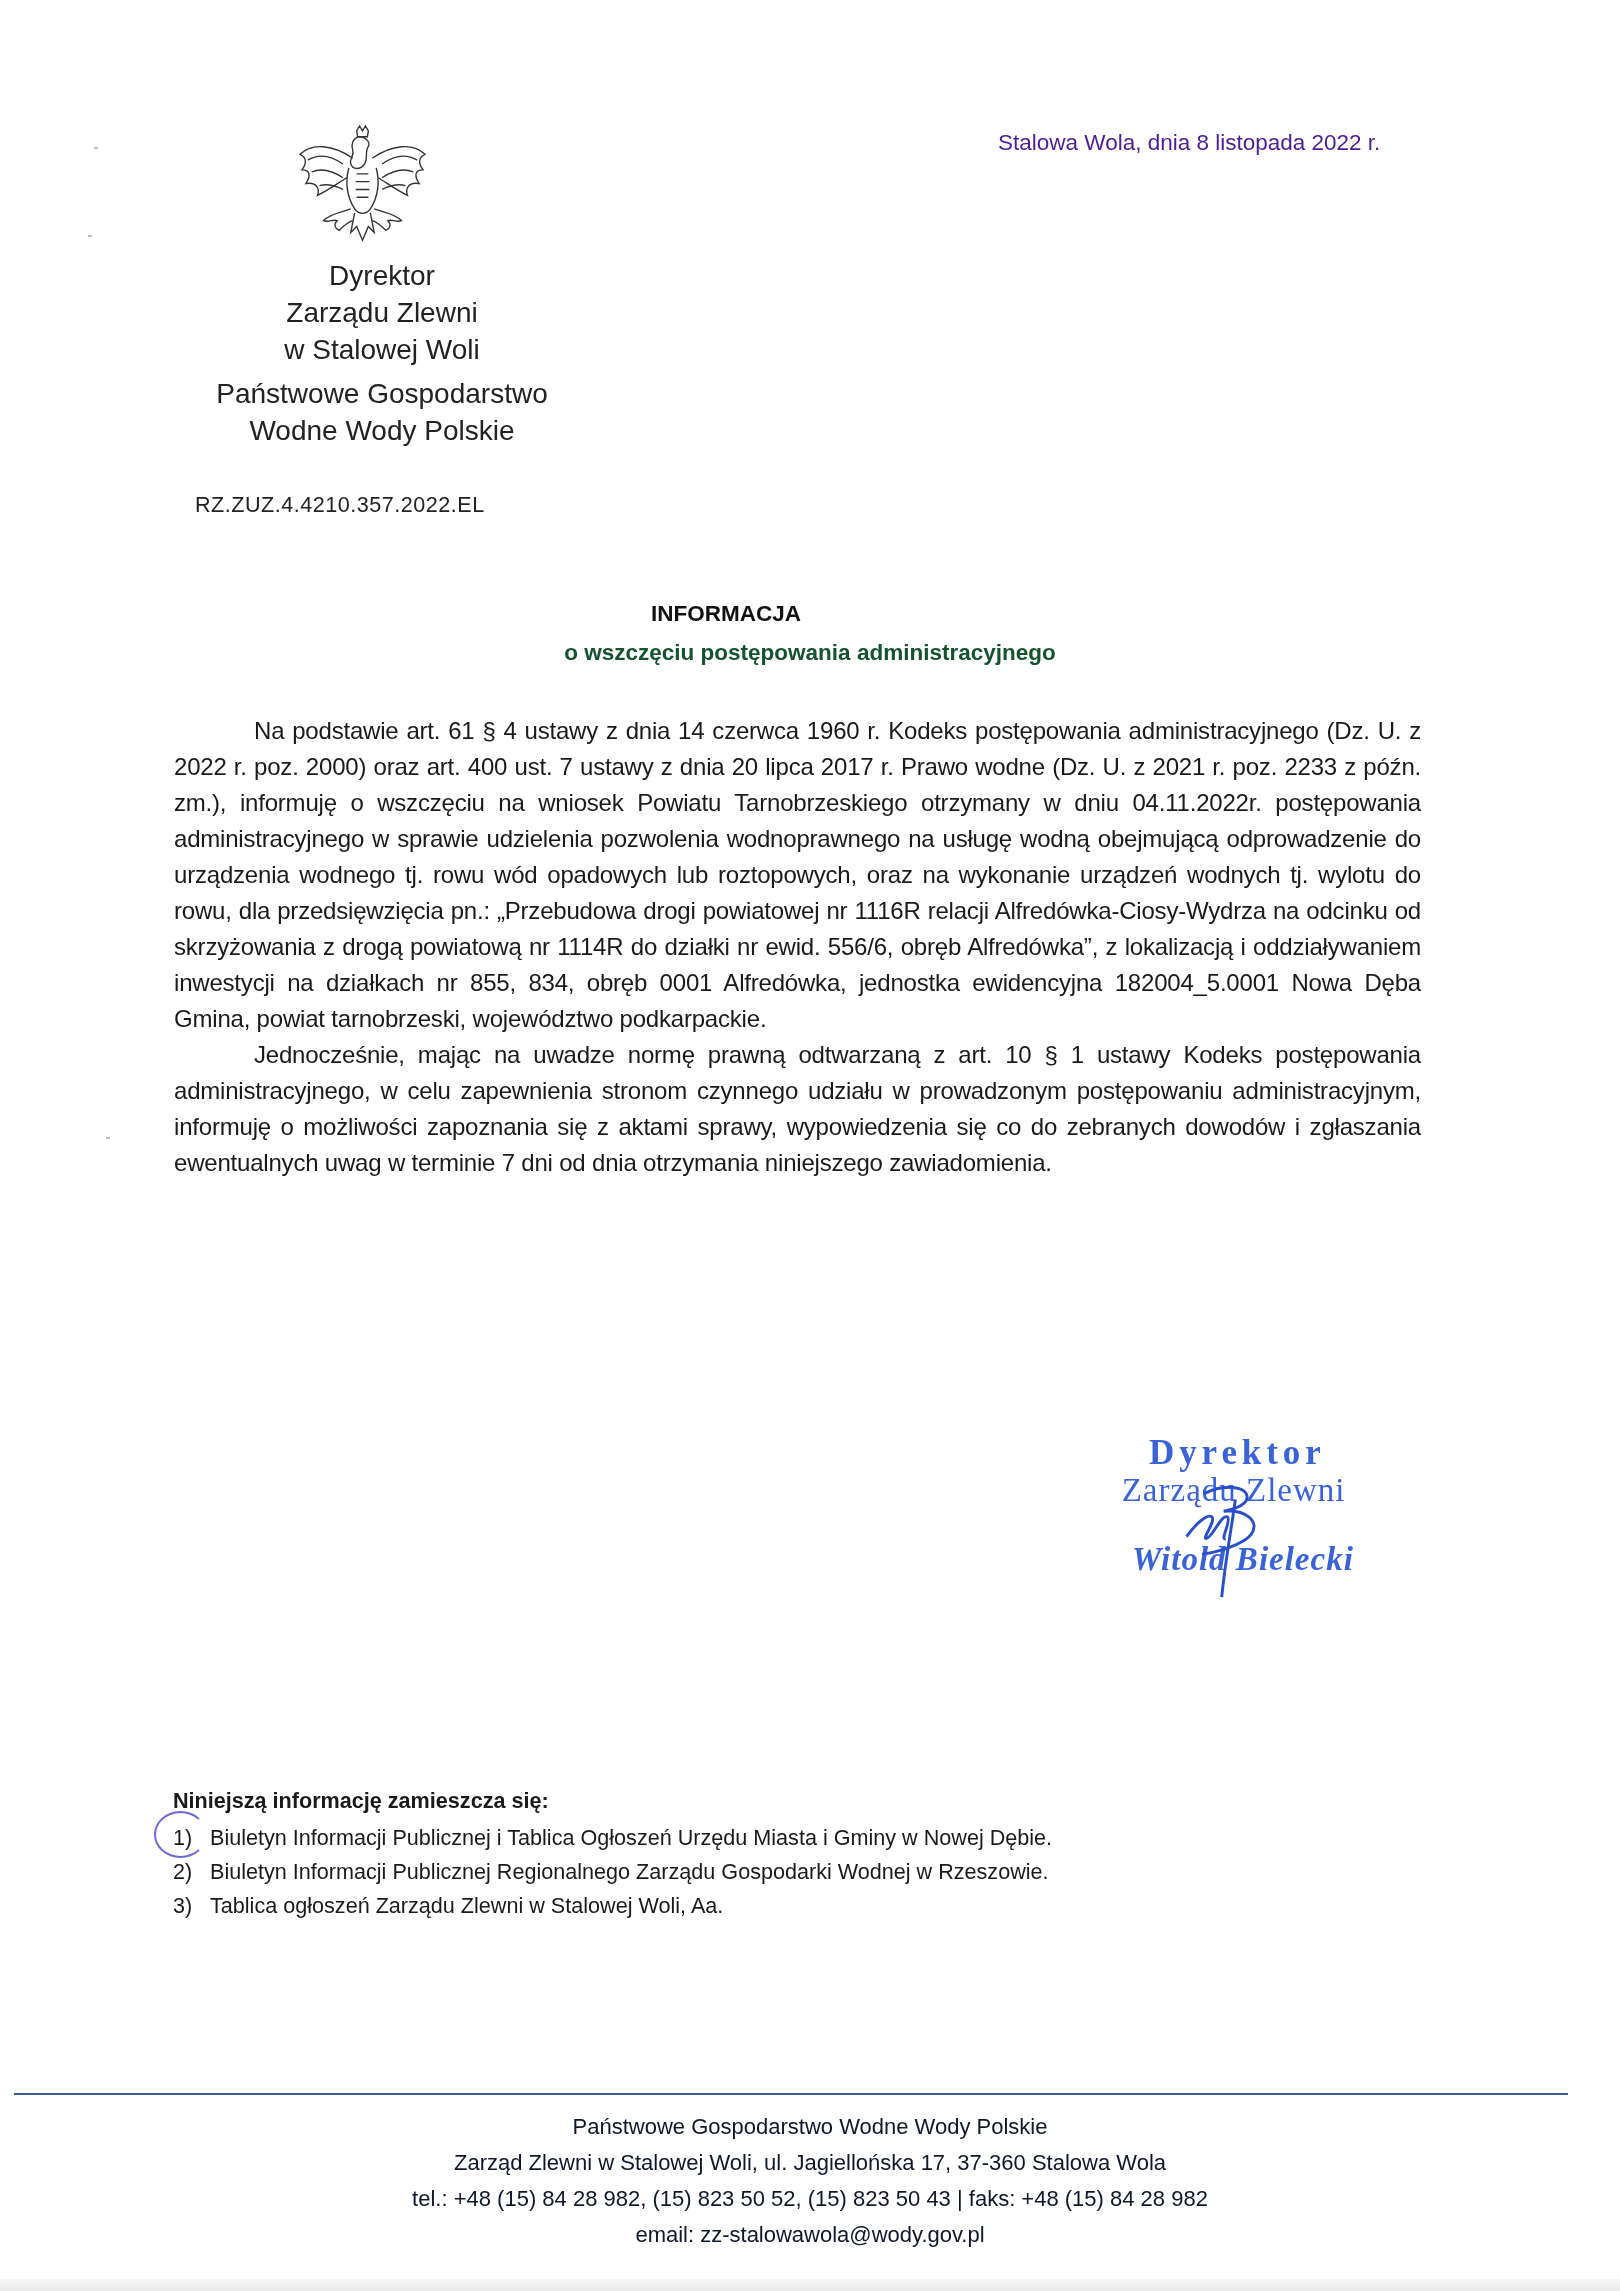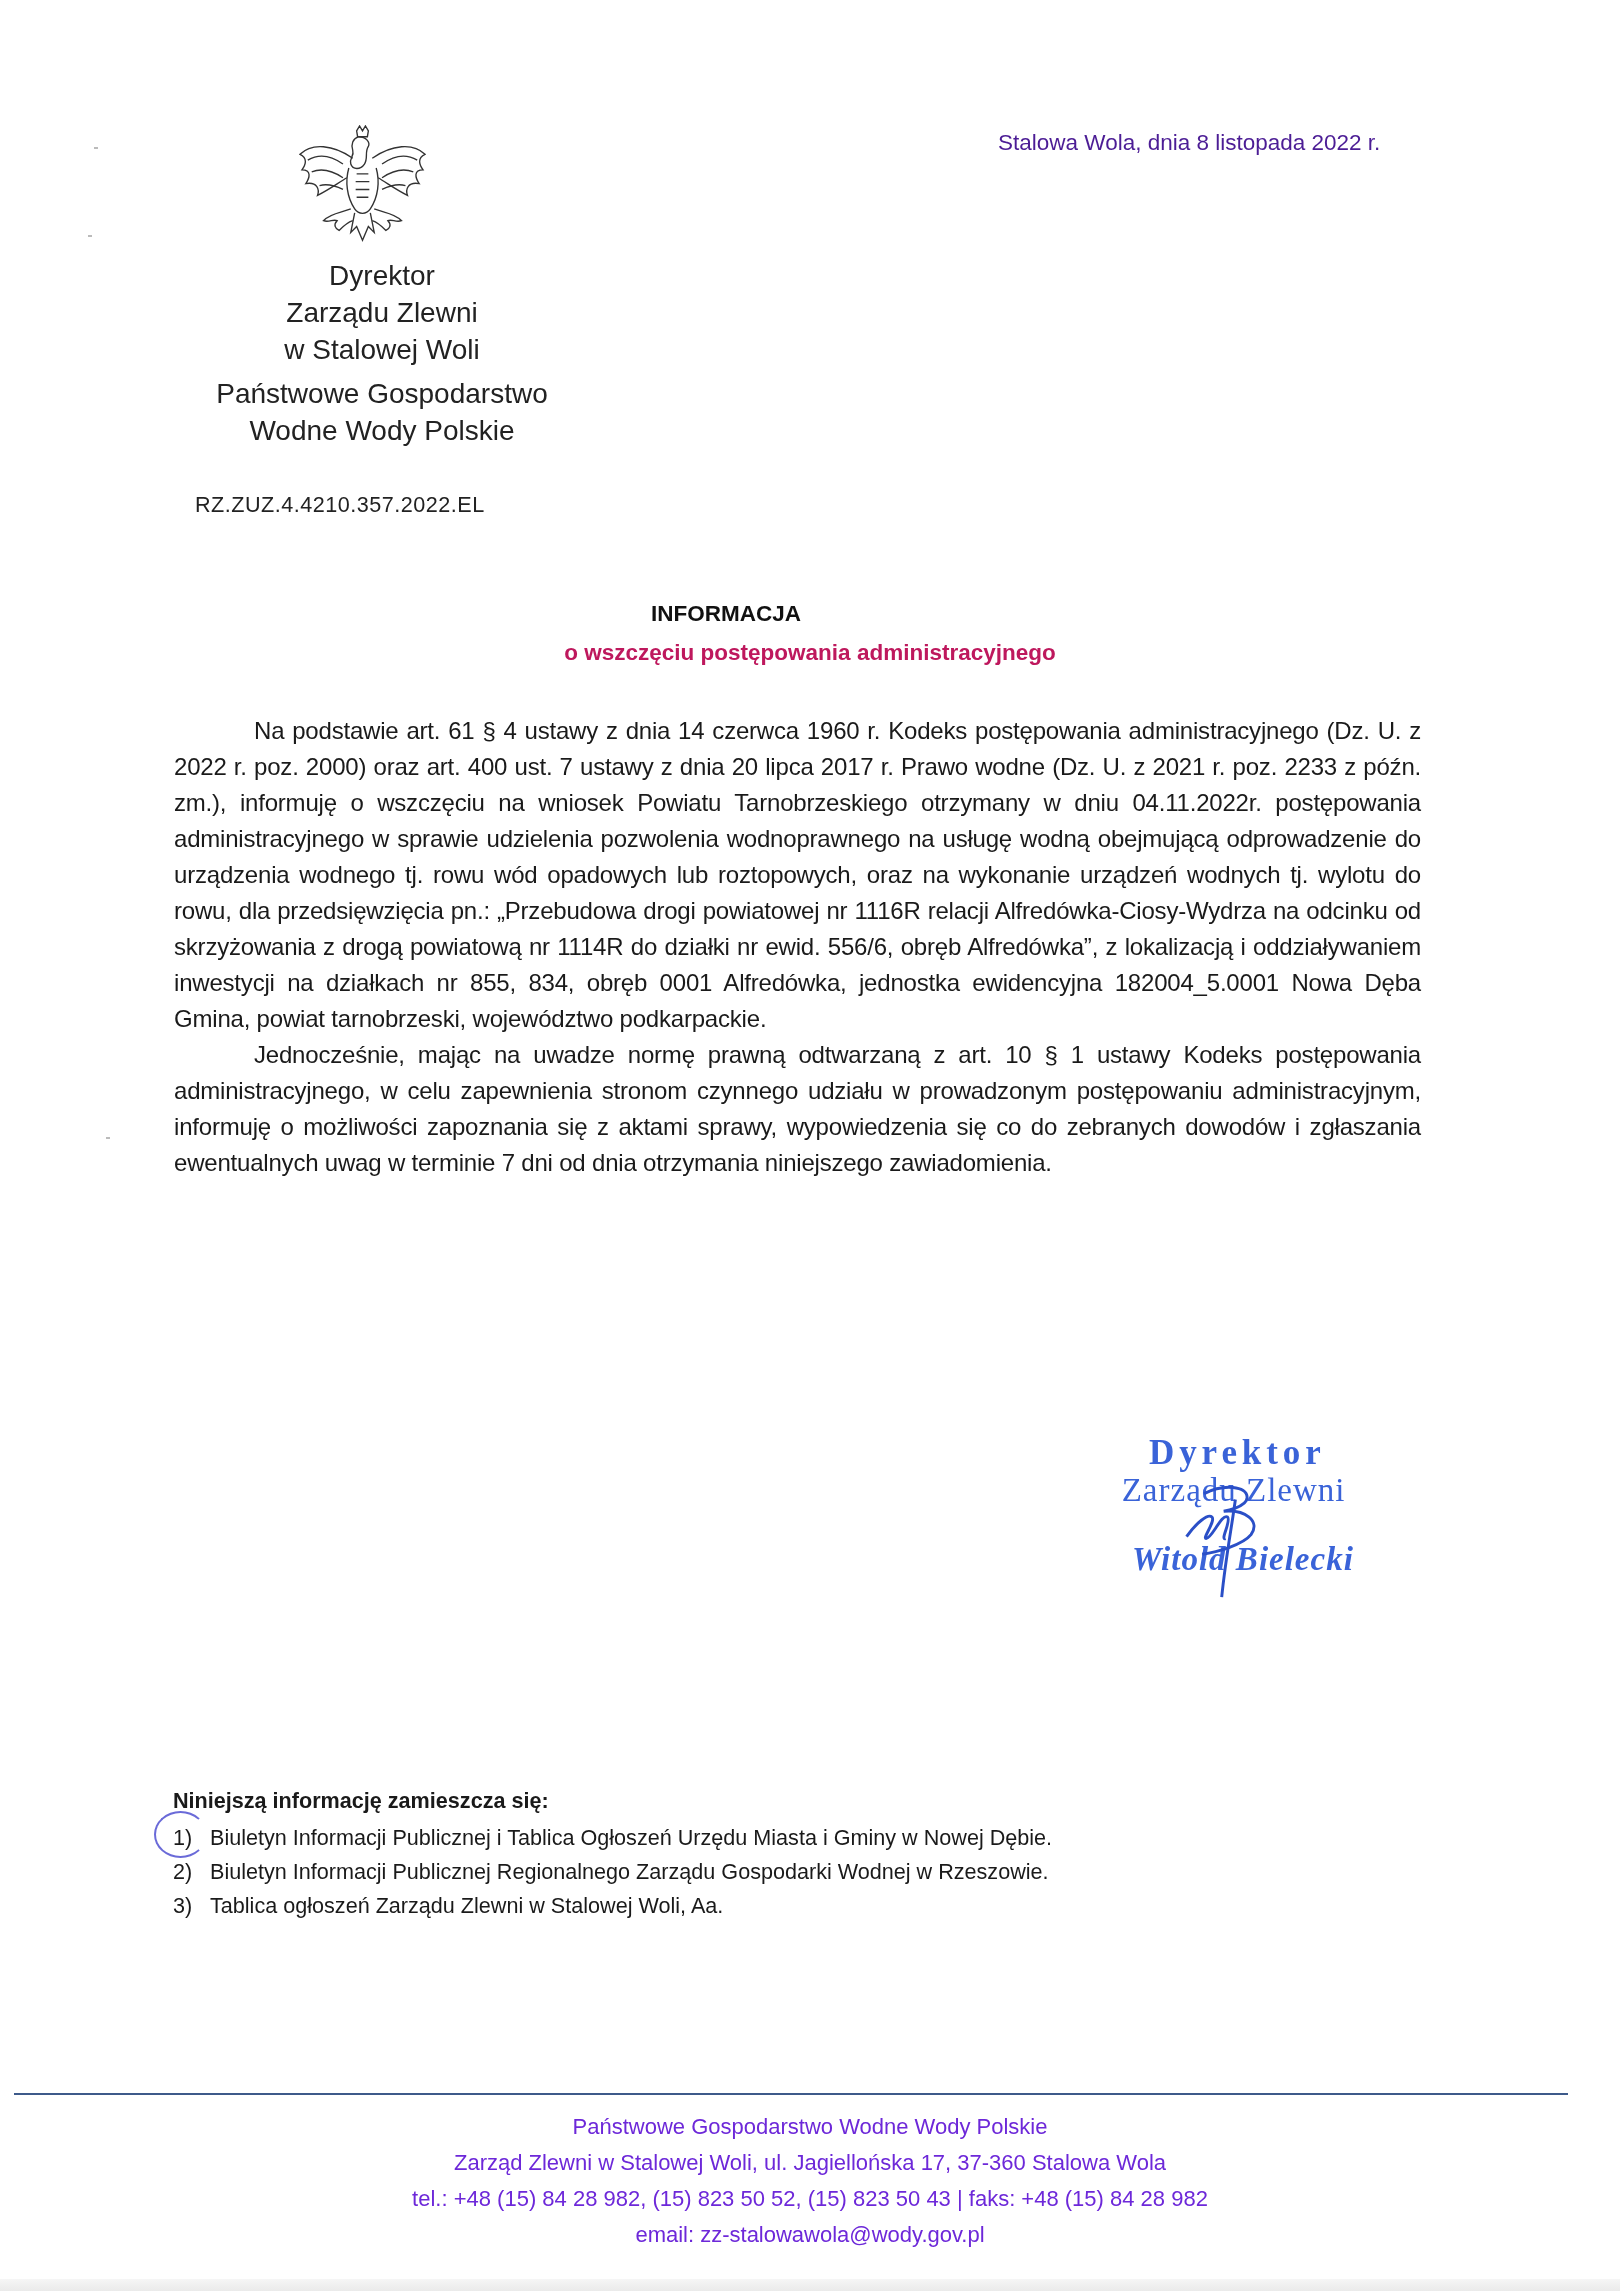--- a/index.html
+++ b/index.html
@@ -8,38 +8,38 @@
       font-family:"Liberation Sans", sans-serif; color:#1f1f1f;
     }
     .abs { position:absolute; }
     .eagle { left:294px; top:125px; width:137px; height:125px; }
     .authority { left:147px; width:470px; text-align:center; font-size:28px; line-height:37px; color:#222; }
     .auth1 { top:257px; }
     .auth2 { top:375px; }
     .ref { left:179px; top:492px; font-size:21.6px; letter-spacing:0.5px; color:#222;margin-left:16px; }
     .dateline { left:998px; top:130px; font-size:22.5px; color:#4c1d95; }
     .title { left:0; width:1452px; text-align:center; top:601px; font-weight:bold; font-size:22.5px; font-family:"Liberation Sans", sans-serif; color:#111; }
-    .subtitle { left:0; width:1620px; text-align:center; top:640px; font-weight:bold; font-size:22.5px; color:#be185d; }
+    .subtitle { left:0; width:1620px; text-align:center; top:640px; font-weight:bold; font-size:22.5px; color:#14532d; }
     .body-text {
       left:174px; width:1247px; top:713px; font-size:24px; line-height:36px; text-align:justify;
       color:#1a1a1a; font-family:"Liberation Sans", sans-serif; letter-spacing:-0.2px;
     }
     .body-text p { margin:0; text-indent:80px; }
     .stamp { left:1108px; top:1433px; width:294px; height:167px; color:#3a63d8; font-family:"Liberation Serif", serif; }
     .stamp .s1 { position:absolute; left:41px; top:0; font-size:35px; font-weight:bold; letter-spacing:4.9px; }
     .stamp .s2 { position:absolute; left:13.7px; top:39px; font-size:33px; letter-spacing:1px; }
     .stamp .s3 { position:absolute; left:24px; top:108px; font-size:33px; font-style:italic; font-weight:bold; letter-spacing:1px; }
     .stamp svg { position:absolute; left:59px; top:39px; }
     .dist { left:173px; top:1788px; font-size:21.6px; color:#1a1a1a; }
     .dist-head { font-weight:bold; margin-bottom:7px; }
     .dist-item { display:flex; line-height:34px; }
     .dist-num { width:37px; flex:none; }
     .circle-mark { left:154px; top:1811px; width:49px; height:43px; border:2px solid #6a6ad8; border-radius:50%; border-right-color:transparent; }
     .footer-line { left:13.7px; top:2093px; width:1554px; height:2px; background:#3d5a8a; }
-    .footer { left:0; width:1620px; top:2109px; text-align:center; color:#6d28d9; font-size:22px; line-height:36px; }
+    .footer { left:0; width:1620px; top:2109px; text-align:center; color:#0f172a; font-size:22px; line-height:36px; }
     .bottom-shade { left:0; top:2279px; width:1620px; height:12.7px; background:linear-gradient(#f6f6f6,#e9e9e9); }
     .speck { background:#bbb; width:3.9px; height:2px; }
   </style>
 </head>
 <body>
 
 <div class="abs speck" style="left:94px;top:147px;"></div>
 <div class="abs speck" style="left:88px;top:235px;"></div>
 <div class="abs speck" style="left:106px;top:1137px;"></div>
 

